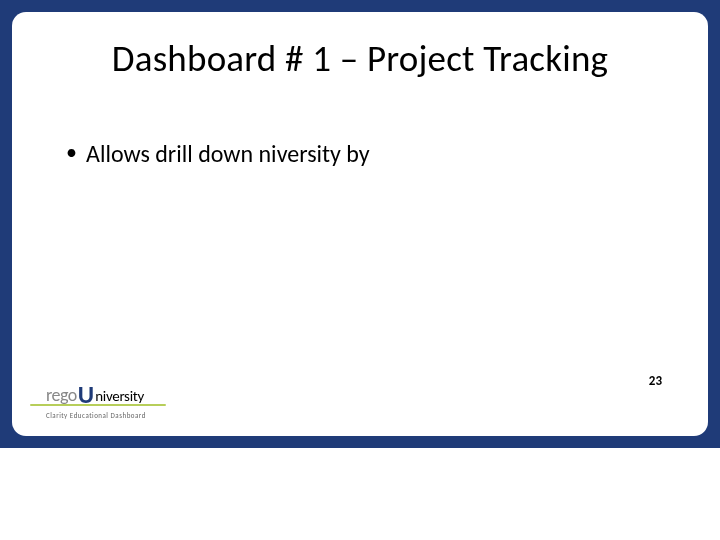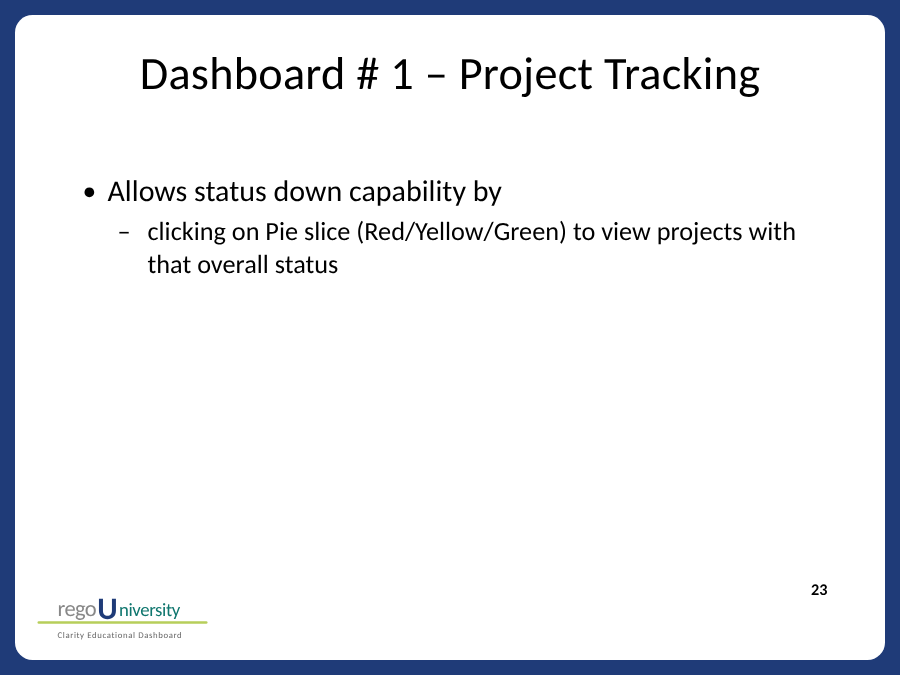--- a/index.html
+++ b/index.html
@@ -1,19 +1,19 @@
 <!DOCTYPE html>
 <html><head>
 <meta charset="utf-8">
 <style>
   * { margin: 0; padding: 0; box-sizing: border-box; }
   html, body { width: 720px; height: 540px; overflow: hidden; font-family: Calibri, "Segoe UI", Arial, sans-serif; }
   .slide {
     width: 720px;
-    height: 540px;
+    height: 448px;
     background: #1f3b78;
     position: relative;
   }
   .inner {
     position: absolute;
     top: 12px;
     left: 12px;
     right: 12px;
     bottom: 12px;
     background: #ffffff;
@@ -115,21 +115,21 @@
     position: absolute;
     left: -48px;
     right: -72px;
     bottom: -1px;
     height: 2px;
     background: #b7ce5a;
     border-radius: 1px;
   }
   .logo-niv {
     font-size: 15px;
-    color: #0f766e;
+    color: #000000;
     font-weight: 400;
     letter-spacing: -0.3px;
   }
   .tagline {
     position: absolute;
     left: 6px;
     bottom: 8px;
     font-size: 7px;
     color: #666;
     letter-spacing: 0.5px;
@@ -147,25 +147,22 @@
 <body>
 
 <div class="slide">
   <div class="inner">
 
     <h1 class="title">Dashboard # 1 – Project Tracking</h1>
 
     <div class="content">
       <ul class="level1">
         <li>
-          <span>Allows status down capability by</span>
+          <span>Allows drill down niversity by</span>
           <ul class="level2">
-            <li>
-              <span>clicking on Pie slice (Red/Yellow/Green) to view projects with that overall status</span>
-            </li>
           </ul>
         </li>
       </ul>
     </div>
 
     <div class="footer">
       <div class="logo">
         <span class="logo-rego">rego</span>
         <span class="logo-u">
           <span class="logo-u-glyph">U</span>

